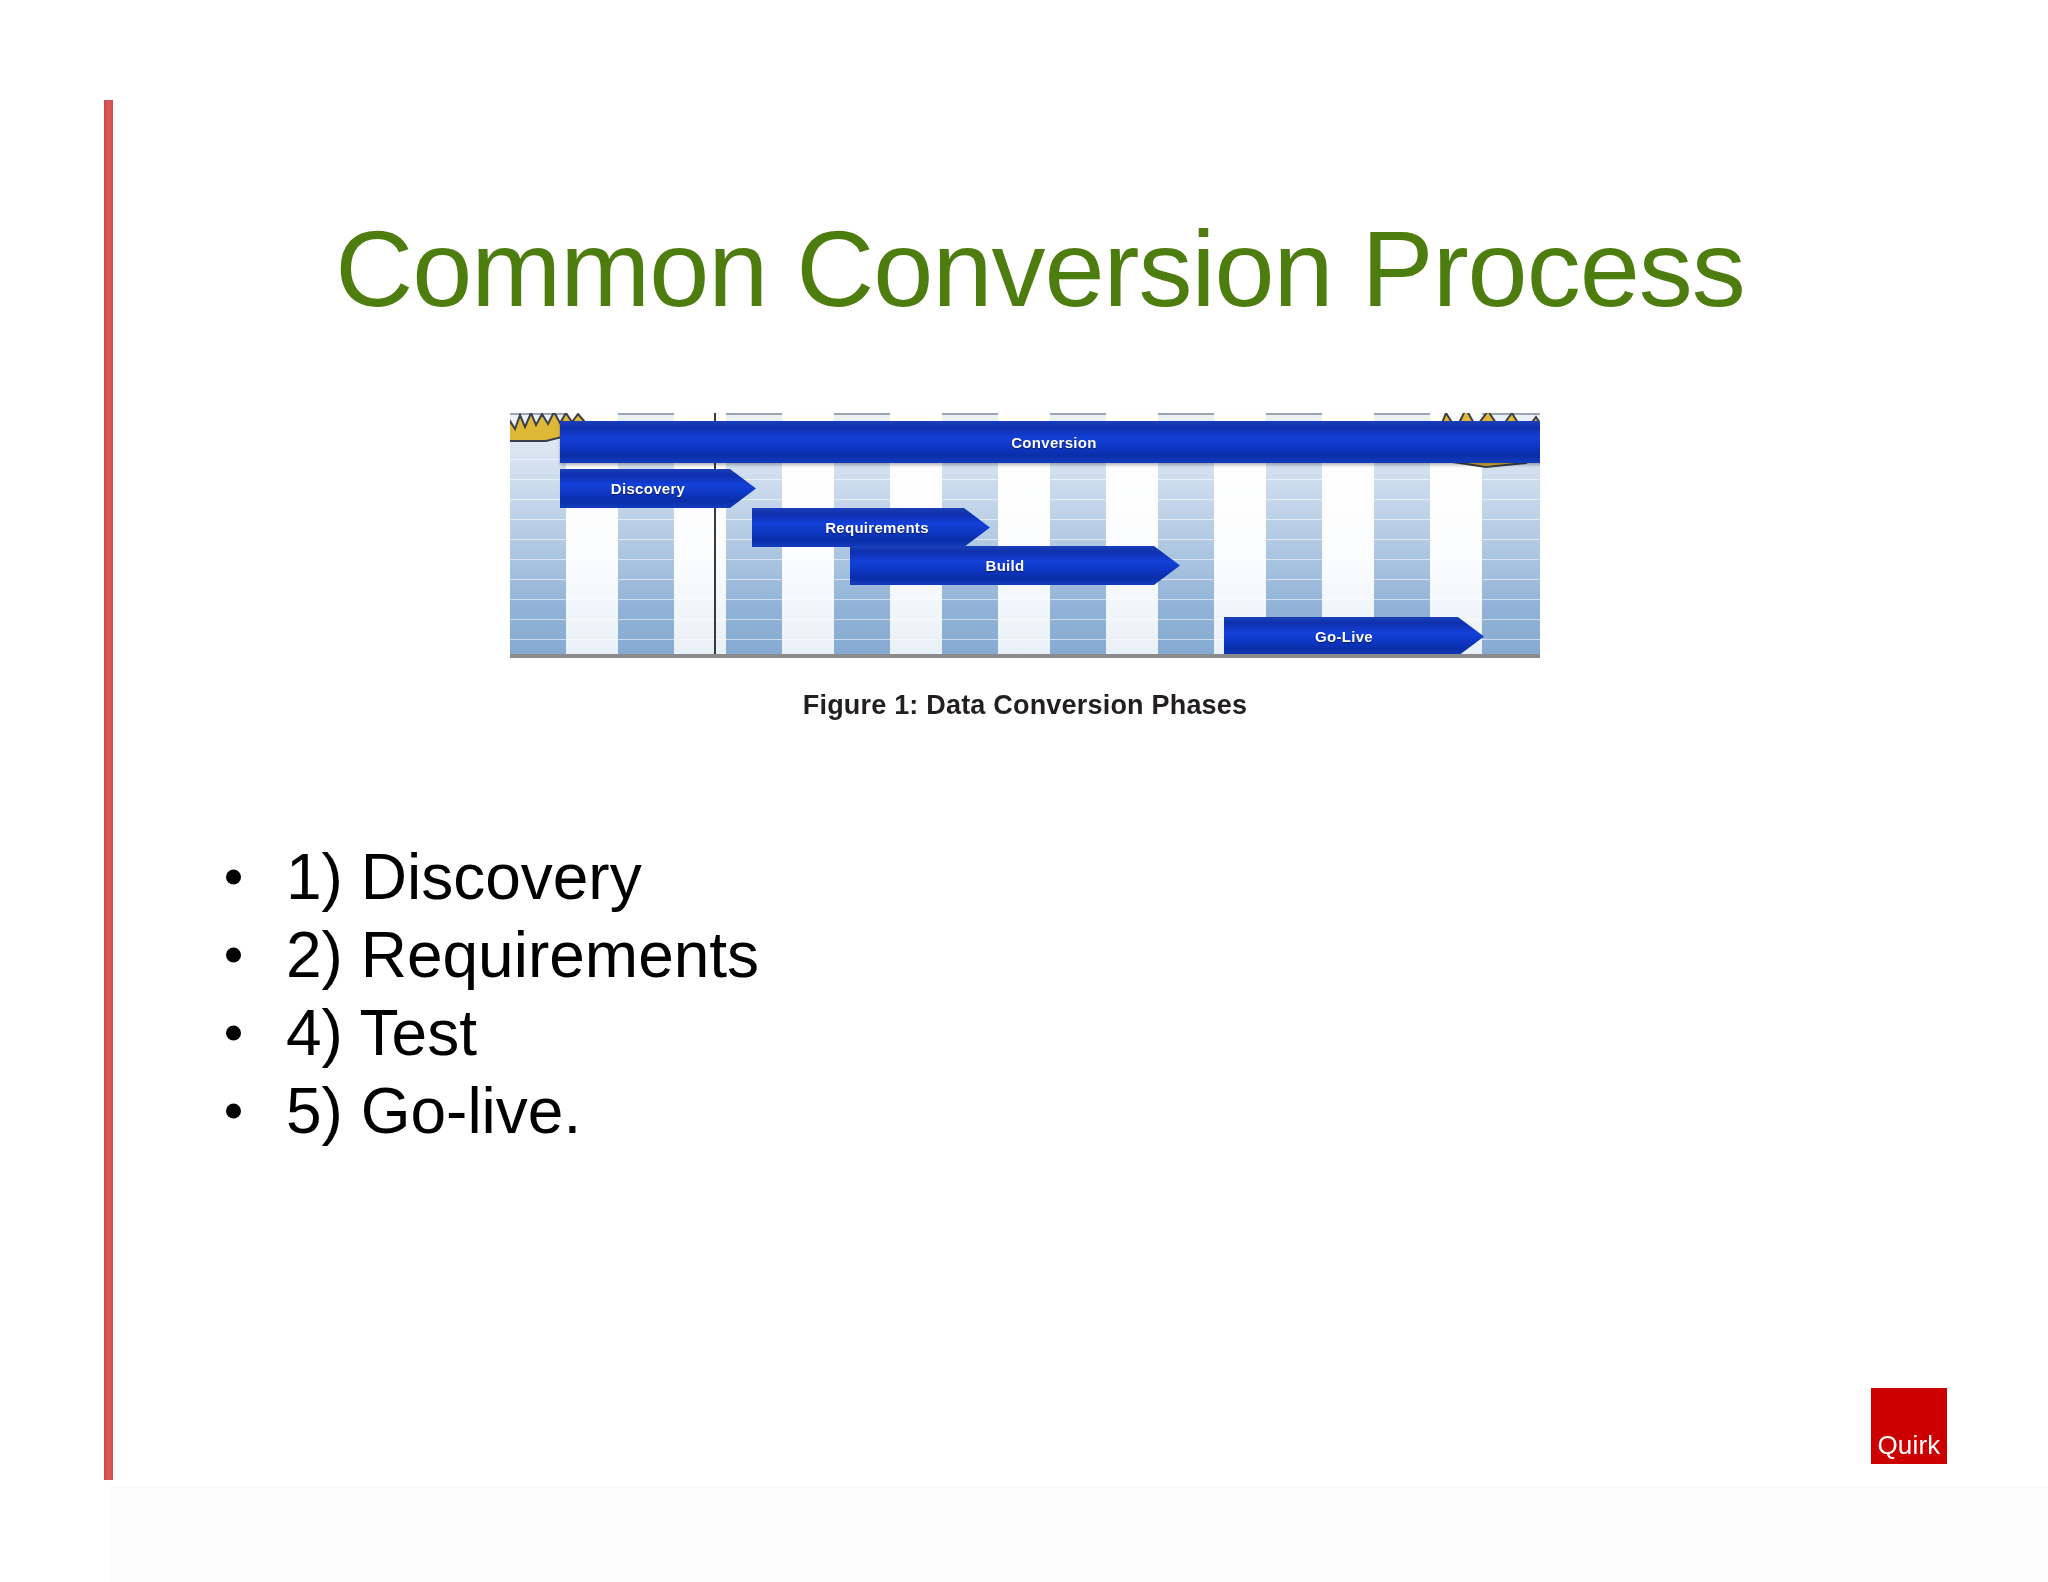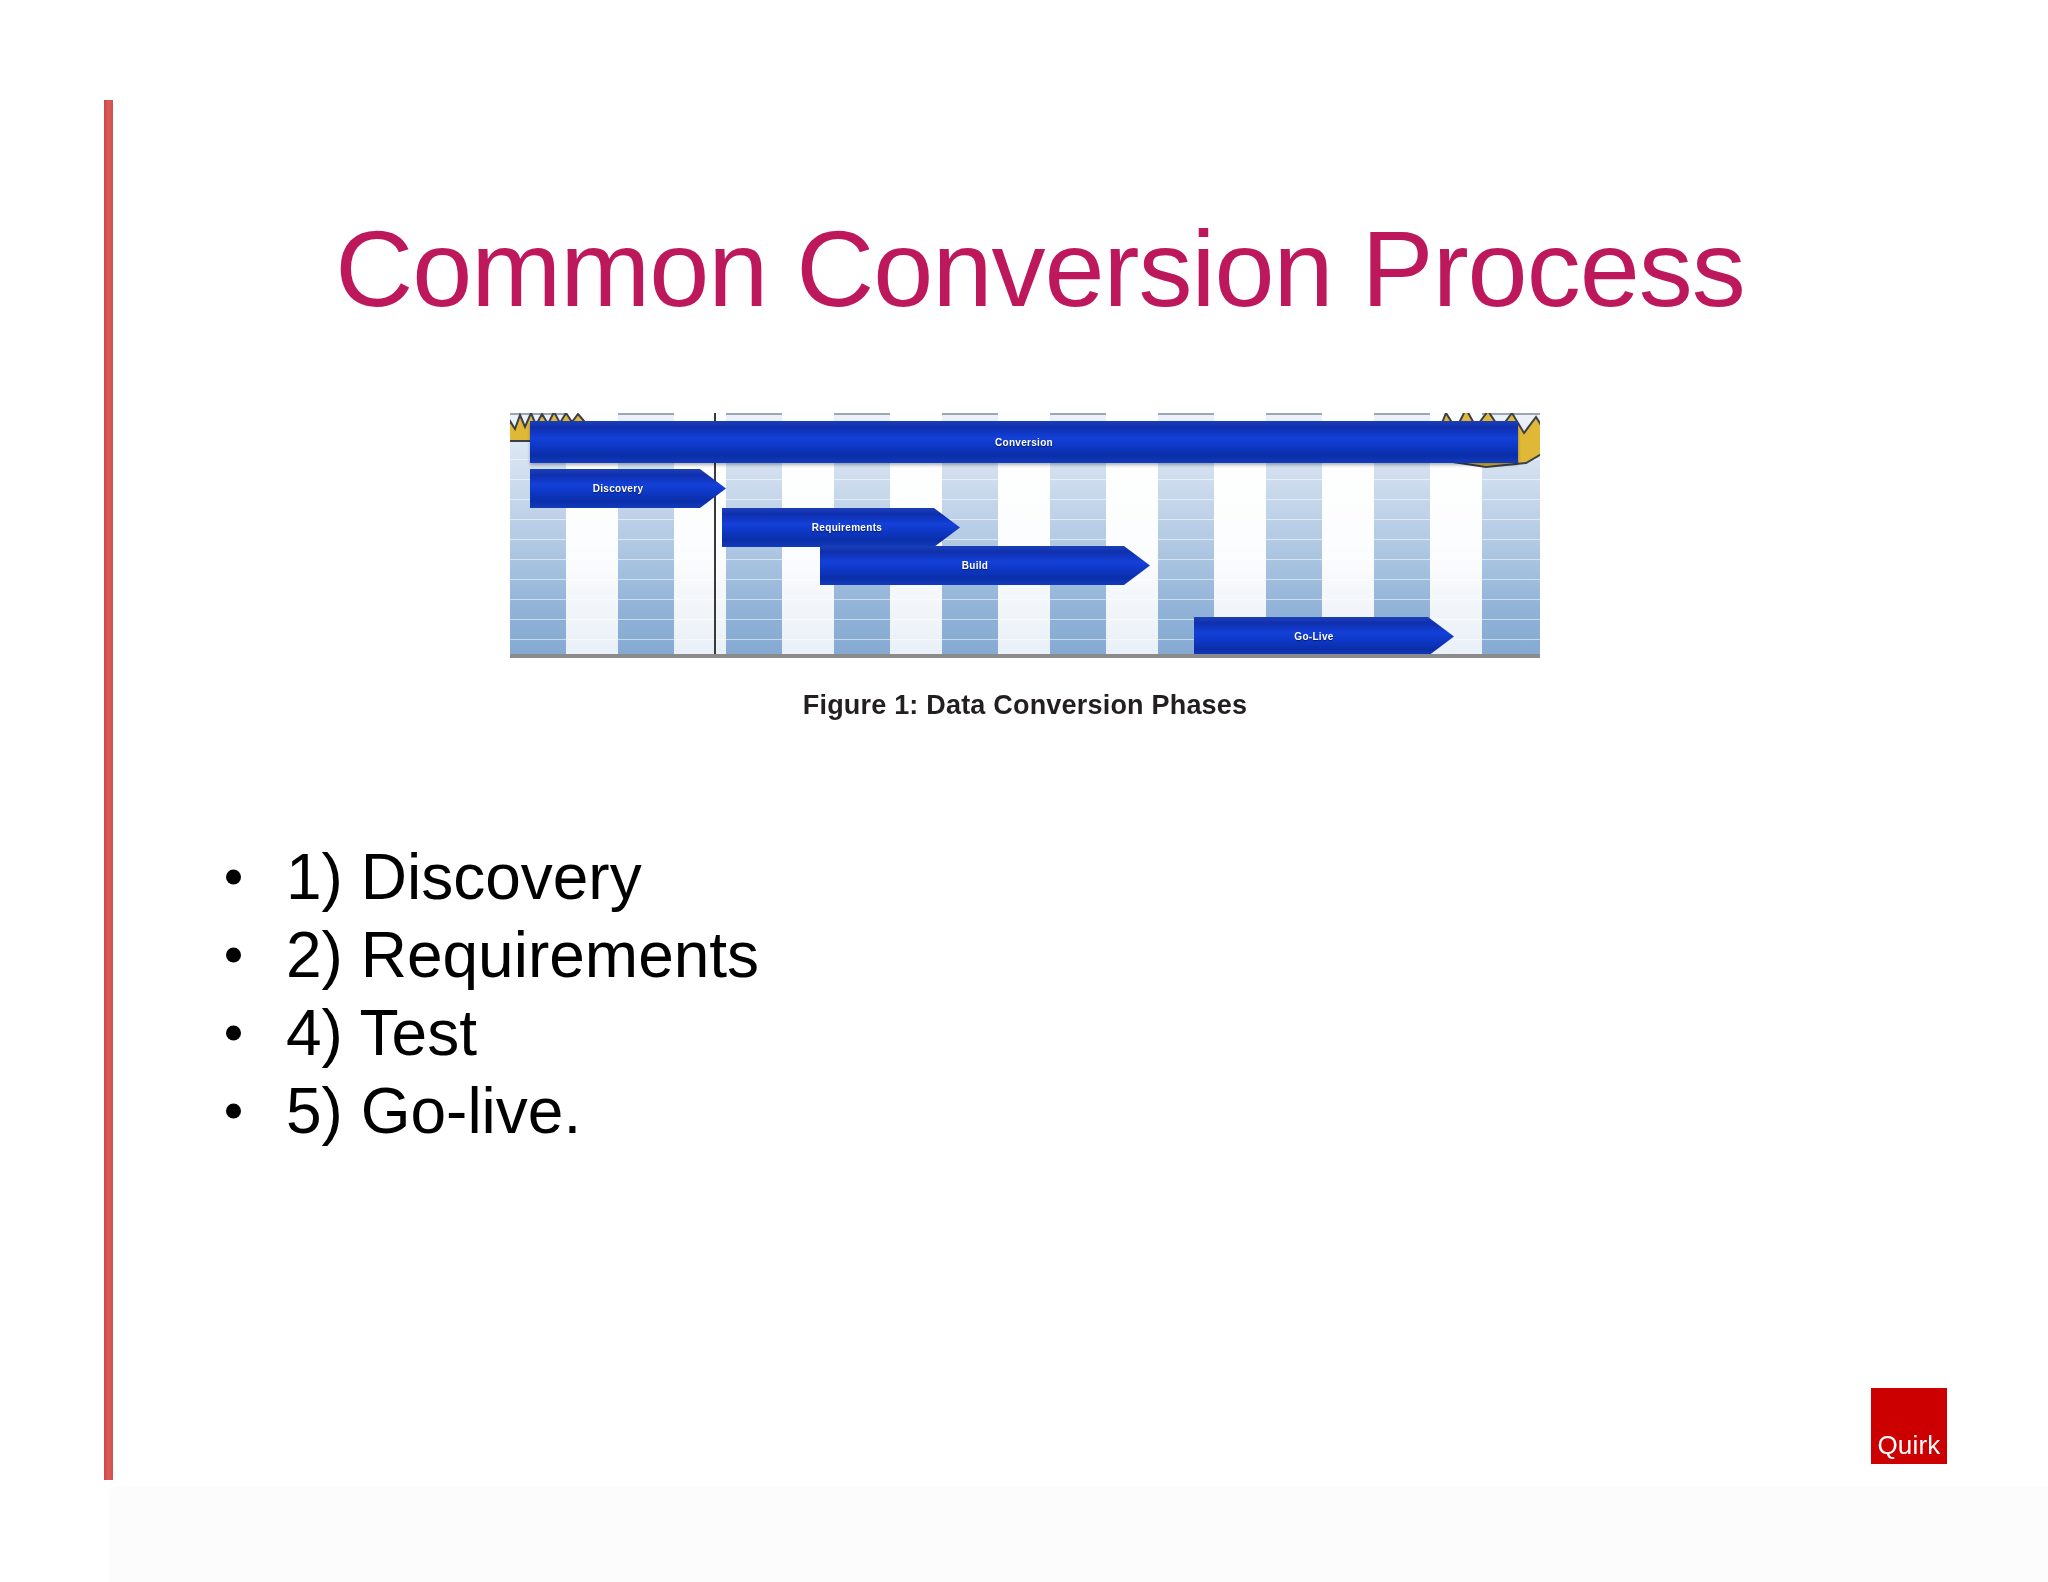--- a/index.html
+++ b/index.html
@@ -48,21 +48,21 @@
   
   .title {
     position: absolute;
     left: 160px;
     top: 212px;
     width: 1760px;
     text-align: center;
     font-size: 108px;
     line-height: 1.05;
     font-weight: 400;
-    color: #be185d;
+    color: #4d7c0f;
     letter-spacing: -1px;
     white-space: nowrap;
   }
 
   
   .figure-wrap {
     position: absolute;
     left: 510px;
     top: 413px;
     width: 1030px;
@@ -124,32 +124,33 @@
   }
 
   
   .bar {
     position: absolute;
     height: 39px;
     display: flex;
     align-items: center;
     justify-content: center;
     color: #ffffff;
-    font-size: 10px;
+    font-size: 15px;
     font-weight: bold;
     letter-spacing: 0.3px;
     text-shadow: 0 1px 1px rgba(0,0,0,0.55);
     background: linear-gradient(to bottom,
         #1b3fb8 0%,
         #0f2fae 16%,
         #1340d8 40%,
         #0d37c4 62%,
         #0a2ea8 82%,
         #123bbd 100%);
     box-shadow: 0 2px 3px rgba(0,0,0,0.30);
+    margin-left: 30px;
   }
   .bar.arrow {
     clip-path: polygon(0 0, calc(100% - 26px) 0, 100% 50%, calc(100% - 26px) 100%, 0 100%);
   }
   .bar .bar-label {
     position: relative;
     transform: translateX(-10px);
     white-space: nowrap;
   }
   

